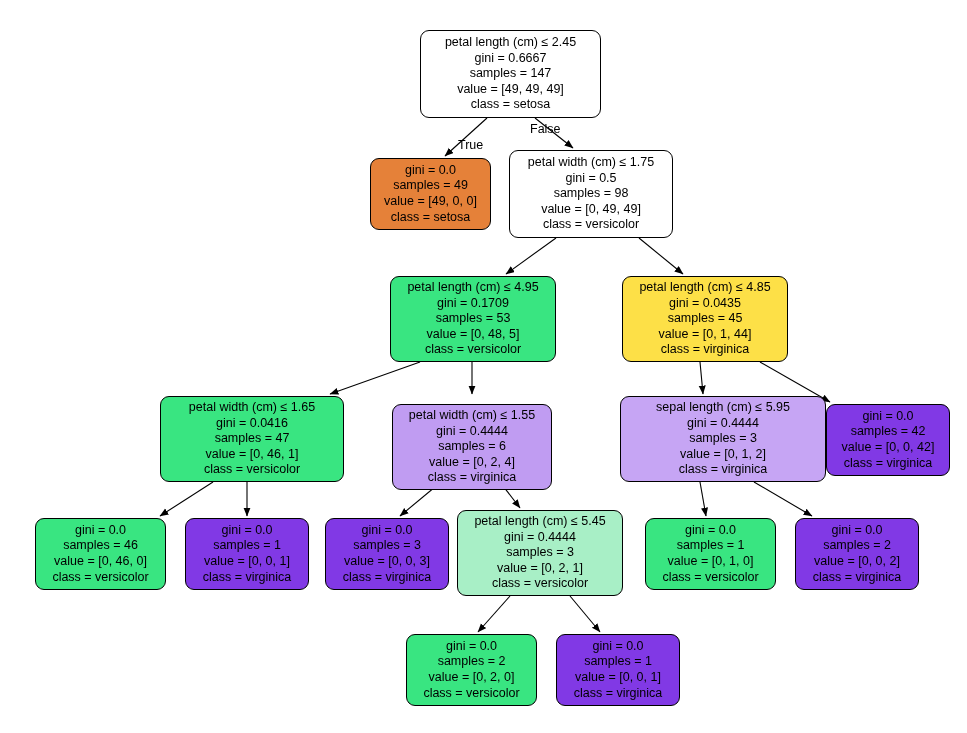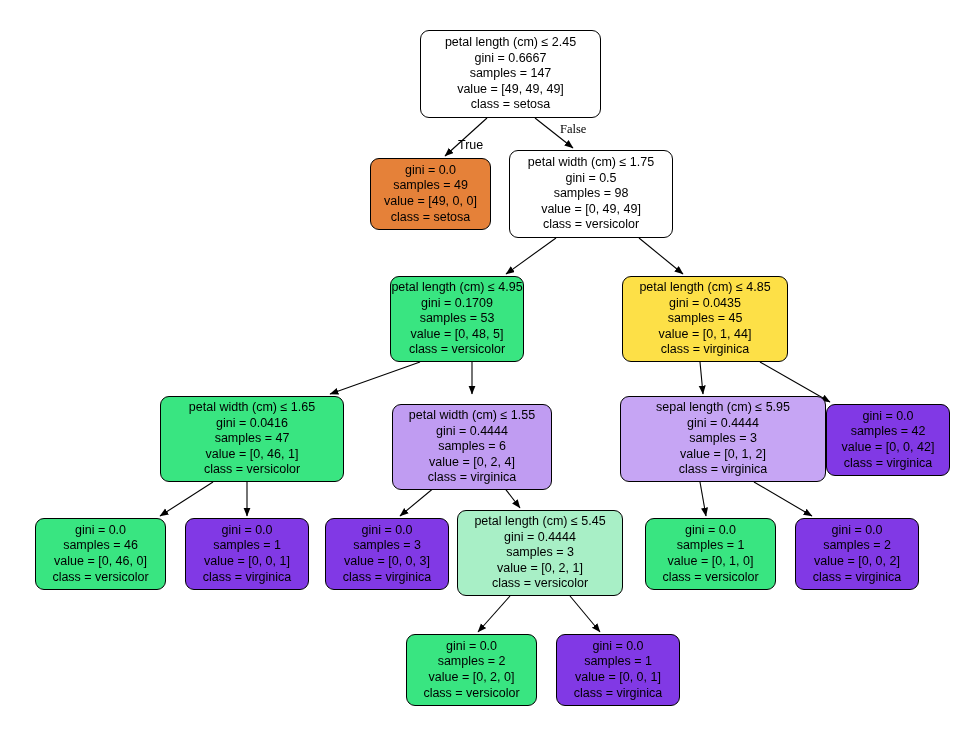--- a/index.html
+++ b/index.html
@@ -97,21 +97,21 @@
         <span class="ln">value = [49, 0, 0]</span>
         <span class="ln">class = setosa</span>
       </div>
       <div class="node" style="left: 509px; top: 150px; width: 164px; height: 88px; background: rgb(255, 255, 255);">
         <span class="ln">petal width (cm) ≤ 1.75</span>
         <span class="ln">gini = 0.5</span>
         <span class="ln">samples = 98</span>
         <span class="ln">value = [0, 49, 49]</span>
         <span class="ln">class = versicolor</span>
       </div>
-      <div class="node" style="left: 390px; top: 276px; width: 134px; height: 86px; background: rgb(57, 229, 129);">
+      <div class="node" style="left: 390px; top: 276px; width: 166px; height: 86px; background: rgb(57, 229, 129);">
         <span class="ln">petal length (cm) ≤ 4.95</span>
         <span class="ln">gini = 0.1709</span>
         <span class="ln">samples = 53</span>
         <span class="ln">value = [0, 48, 5]</span>
         <span class="ln">class = versicolor</span>
       </div>
       <div class="node" style="left: 622px; top: 276px; width: 166px; height: 86px; background: #fde047;">
         <span class="ln">petal length (cm) ≤ 4.85</span>
         <span class="ln">gini = 0.0435</span>
         <span class="ln">samples = 45</span>
@@ -190,16 +190,16 @@
       </div>
       <div class="node" style="left: 556px; top: 634px; width: 124px; height: 72px; background: rgb(129, 57, 229);">
         <span class="ln">gini = 0.0</span>
         <span class="ln">samples = 1</span>
         <span class="ln">value = [0, 0, 1]</span>
         <span class="ln">class = virginica</span>
       </div>
     </div>
   <div id="labels-group">
       <div class="edge-label" style="left: 458px; top: 138px;">True</div>
-      <div class="edge-label" style="left: 560px; top: 122px; font-family: Liberation Serif, serif;">False</div>
+      <div class="edge-label" style="left: 530px; top: 122px;">False</div>
     </div>
 
 </div>
 
 </body></html>

